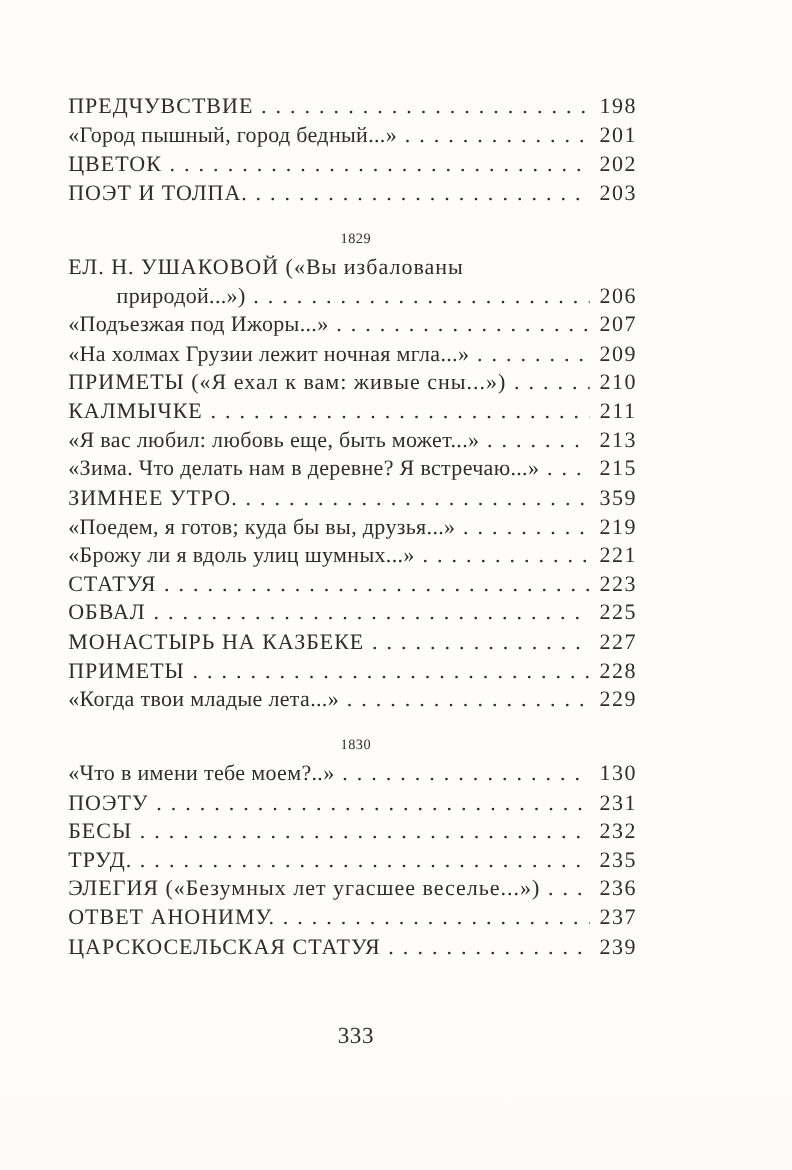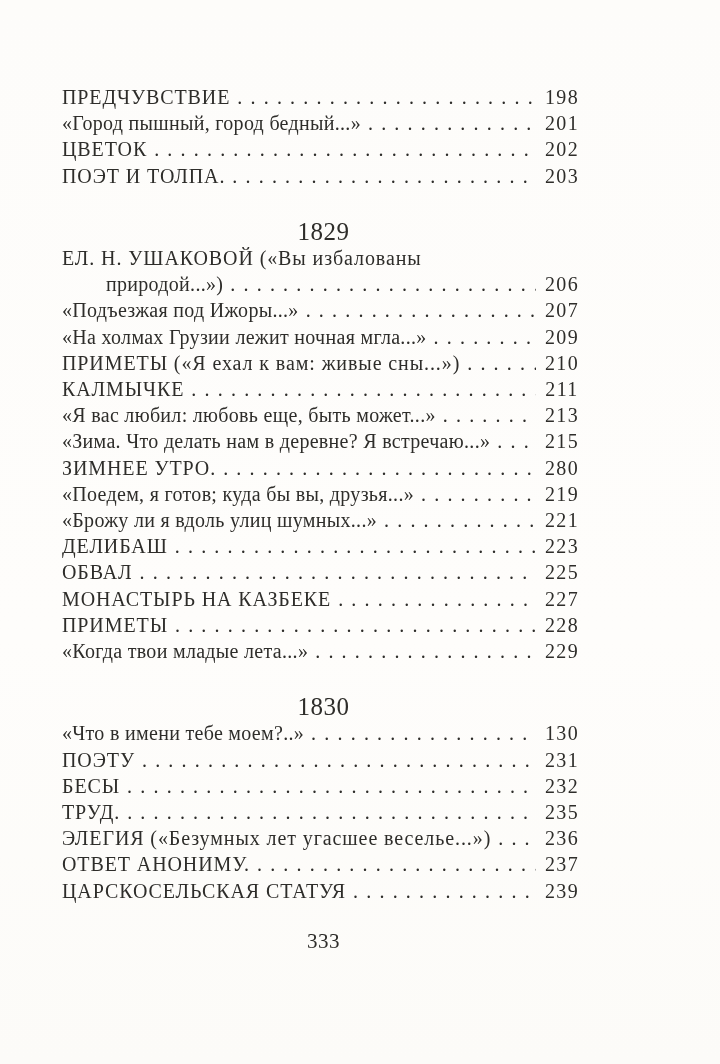--- a/index.html
+++ b/index.html
@@ -41,24 +41,24 @@
     letter-spacing: 1.6px;
     color: #2e2d2a;
   }
   .num {
     min-width: 46px;
     text-align: center;
     letter-spacing: 1.4px;
   }
   .year {
     text-align: center;
-    font-size: 25px;
+    font-size: 13px;
     line-height: 26.2px;
     letter-spacing: 0.5px;
-    margin-top: 30px;
+    margin-top: 15px;
   }
   .folio {
     position: absolute;
     left: 62px; top: 928px; width: 523px;
     text-align: center;
     font-size: 21px;
     line-height: 26px;
     letter-spacing: 0.5px;
   }
 </style>
@@ -125,34 +125,34 @@
       <span class="num">213</span>
     </div>
     <div class="toc-row">
       <span class="t">«Зима. Что делать нам в деревне? Я встречаю...»</span>
       <span class="leader"></span>
       <span class="num">215</span>
     </div>
     <div class="toc-row">
       <span class="t caps">ЗИМНЕЕ УТРО.</span>
       <span class="leader"></span>
-      <span class="num">280</span>
+      <span class="num">359</span>
     </div>
     <div class="toc-row">
       <span class="t">«Поедем, я готов; куда бы вы, друзья...»</span>
       <span class="leader"></span>
       <span class="num">219</span>
     </div>
     <div class="toc-row">
       <span class="t">«Брожу ли я вдоль улиц шумных...»</span>
       <span class="leader"></span>
       <span class="num">221</span>
     </div>
     <div class="toc-row">
-      <span class="t caps">ДЕЛИБАШ</span>
+      <span class="t caps">СТАТУЯ</span>
       <span class="leader"></span>
       <span class="num">223</span>
     </div>
     <div class="toc-row">
       <span class="t caps">ОБВАЛ</span>
       <span class="leader"></span>
       <span class="num">225</span>
     </div>
     <div class="toc-row">
       <span class="t caps">МОНАСТЫРЬ НА КАЗБЕКЕ</span>

